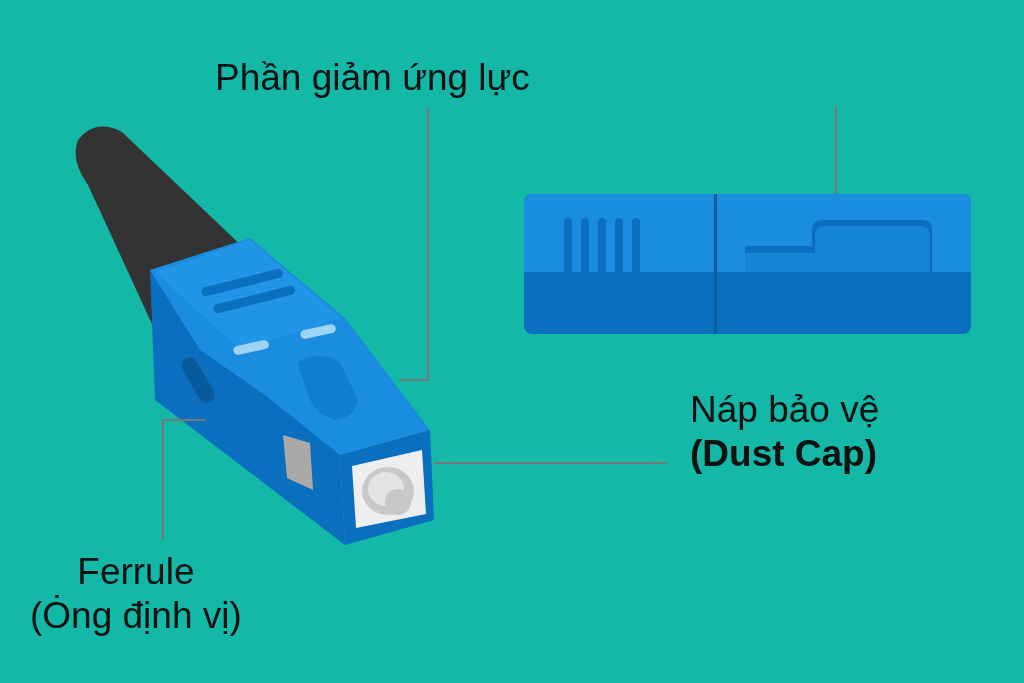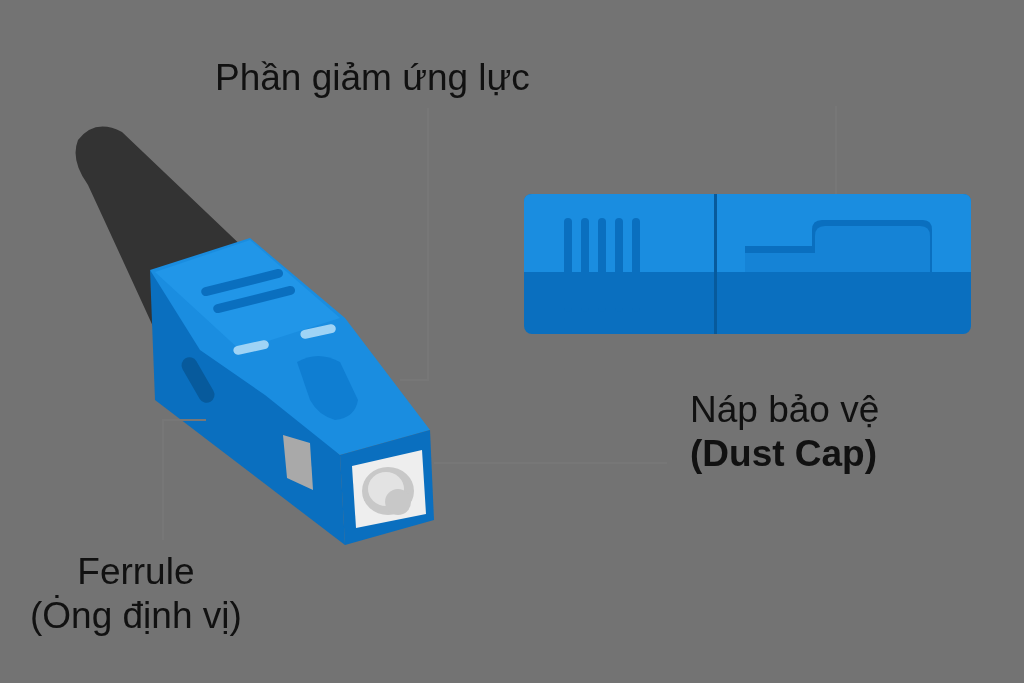--- a/index.html
+++ b/index.html
@@ -1,20 +1,20 @@
 <!DOCTYPE html>
 <html><head>
 <meta charset="utf-8">
 <style>
   html, body { margin: 0; padding: 0; background: #ffffff; }
   .canvas {
     position: relative;
     width: 1024px;
     height: 683px;
-    background: #737373;
+    background: #14b8a6;
     overflow: hidden;
     font-family: "Liberation Sans", "DejaVu Sans", sans-serif;
     color: #111111;
   }
   .diagram-svg { position: absolute; left: 0; top: 0; }
   .label {
     position: absolute;
     font-size: 37px;
     line-height: 44px;
     white-space: nowrap;

